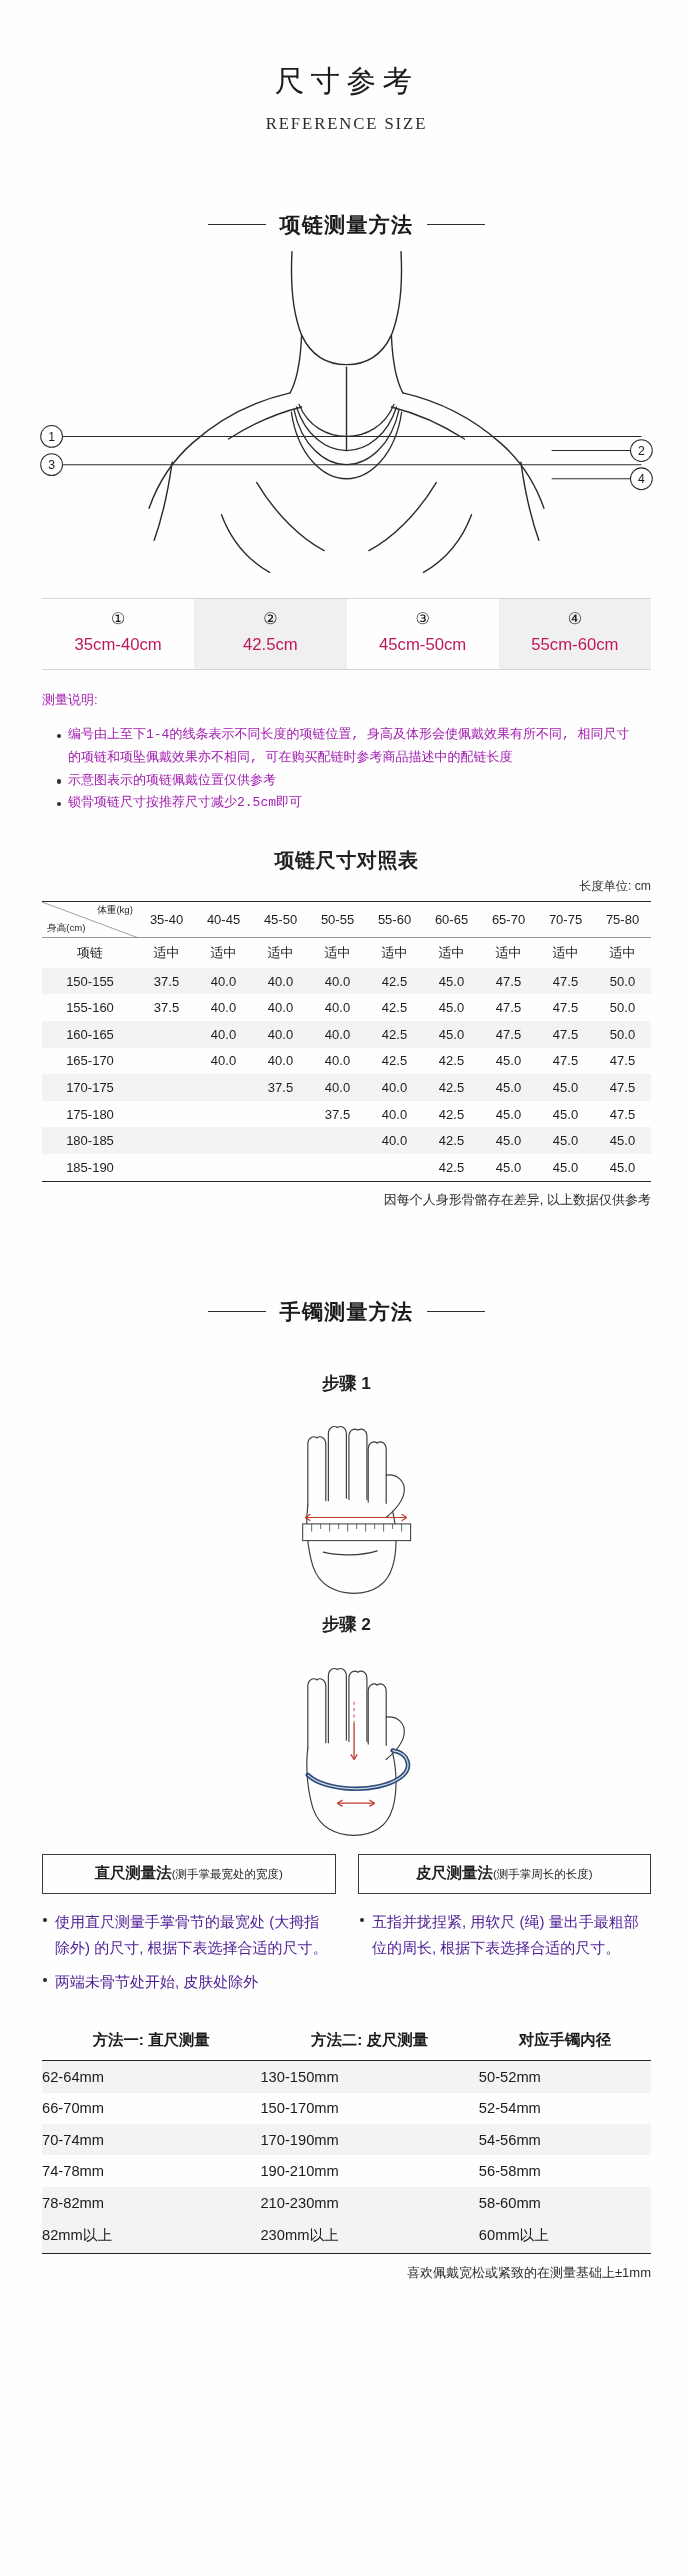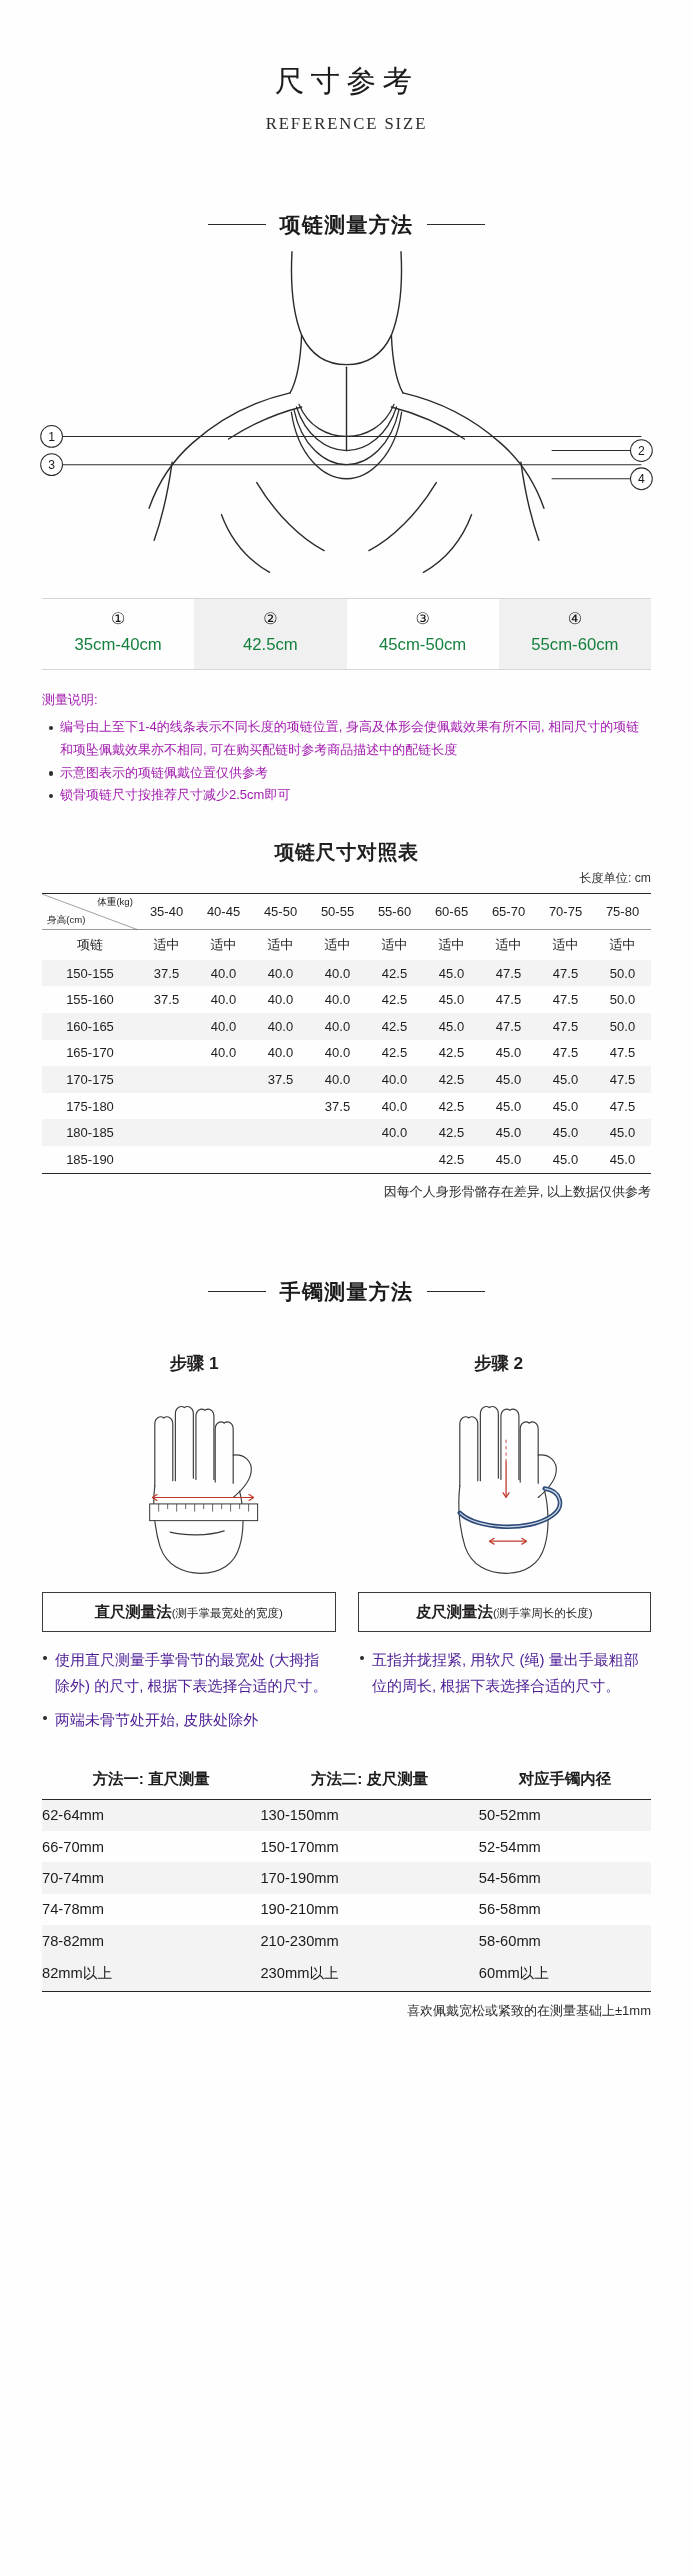--- a/index.html
+++ b/index.html
@@ -82,42 +82,42 @@
   }
   .band .cell.shade { background: #f0f0f0; }
   .band .num {
     font-size: 16px;
     line-height: 1.1;
     color: #161616;
   }
   .band .val {
     margin-top: 7.7px;
     font-size: 16.7px;
-    color: #15803d;
+    color: #be185d;
   }
 
   
   .notes {
     width: 609px;
     margin: 19px auto 0;
     font-size: 13px;
     line-height: 1.75;
     color: #a21caf;
   }
   .notes .lead { margin-bottom: 2.6px; }
   .notes li { list-style: none; position: relative; padding-left: 14px; }
   .notes li:before {
     content: "";
     position: absolute;
     left: 2.6px; top: 9.6px;
     width: 4.5px; height: 4.5px;
     border-radius: 50%;
     background: #2e2e2e;
   }
-  .notes ul { margin: 4px; padding: 0; }
+  .notes ul { margin: 12px; padding: 0; font-family: Liberation Mono, monospace; }
 
   
   .chart-title {
     text-align: center;
     font-size: 20px;
     font-weight: 700;
     margin-top: 32px;
     letter-spacing: 0.6px;
   }
   .unit-note {
@@ -158,31 +158,32 @@
   }
   .corner-cell .tr-lbl {
     position: absolute; right: 5.1px; top: 1.9px; font-size: 9.6px; color: #1e1e1e;
   }
   .corner-cell .bl-lbl {
     position: absolute; left: 5.1px; bottom: 1.9px; font-size: 9.6px; color: #1e1e1e;
   }
   .rowhead { font-size: 13px; }
   .table-foot {
     width: 609px;
-    margin: 9px auto 0;
+    margin: 9px auto 12px;
     text-align: right;
     font-size: 13px;
     color: #2b2b2b;
   }
 
   
   .steps {
     width: 609px;
     margin: 0 auto;
     display: flex;
+    flex-direction: column;
   }
   .step { flex: 1; text-align: center; }
   .step .step-label {
     font-size: 17.3px;
     font-weight: 700;
     margin-bottom: 3.8px;
   }
 
   .method-boxes {
     width: 609px;

